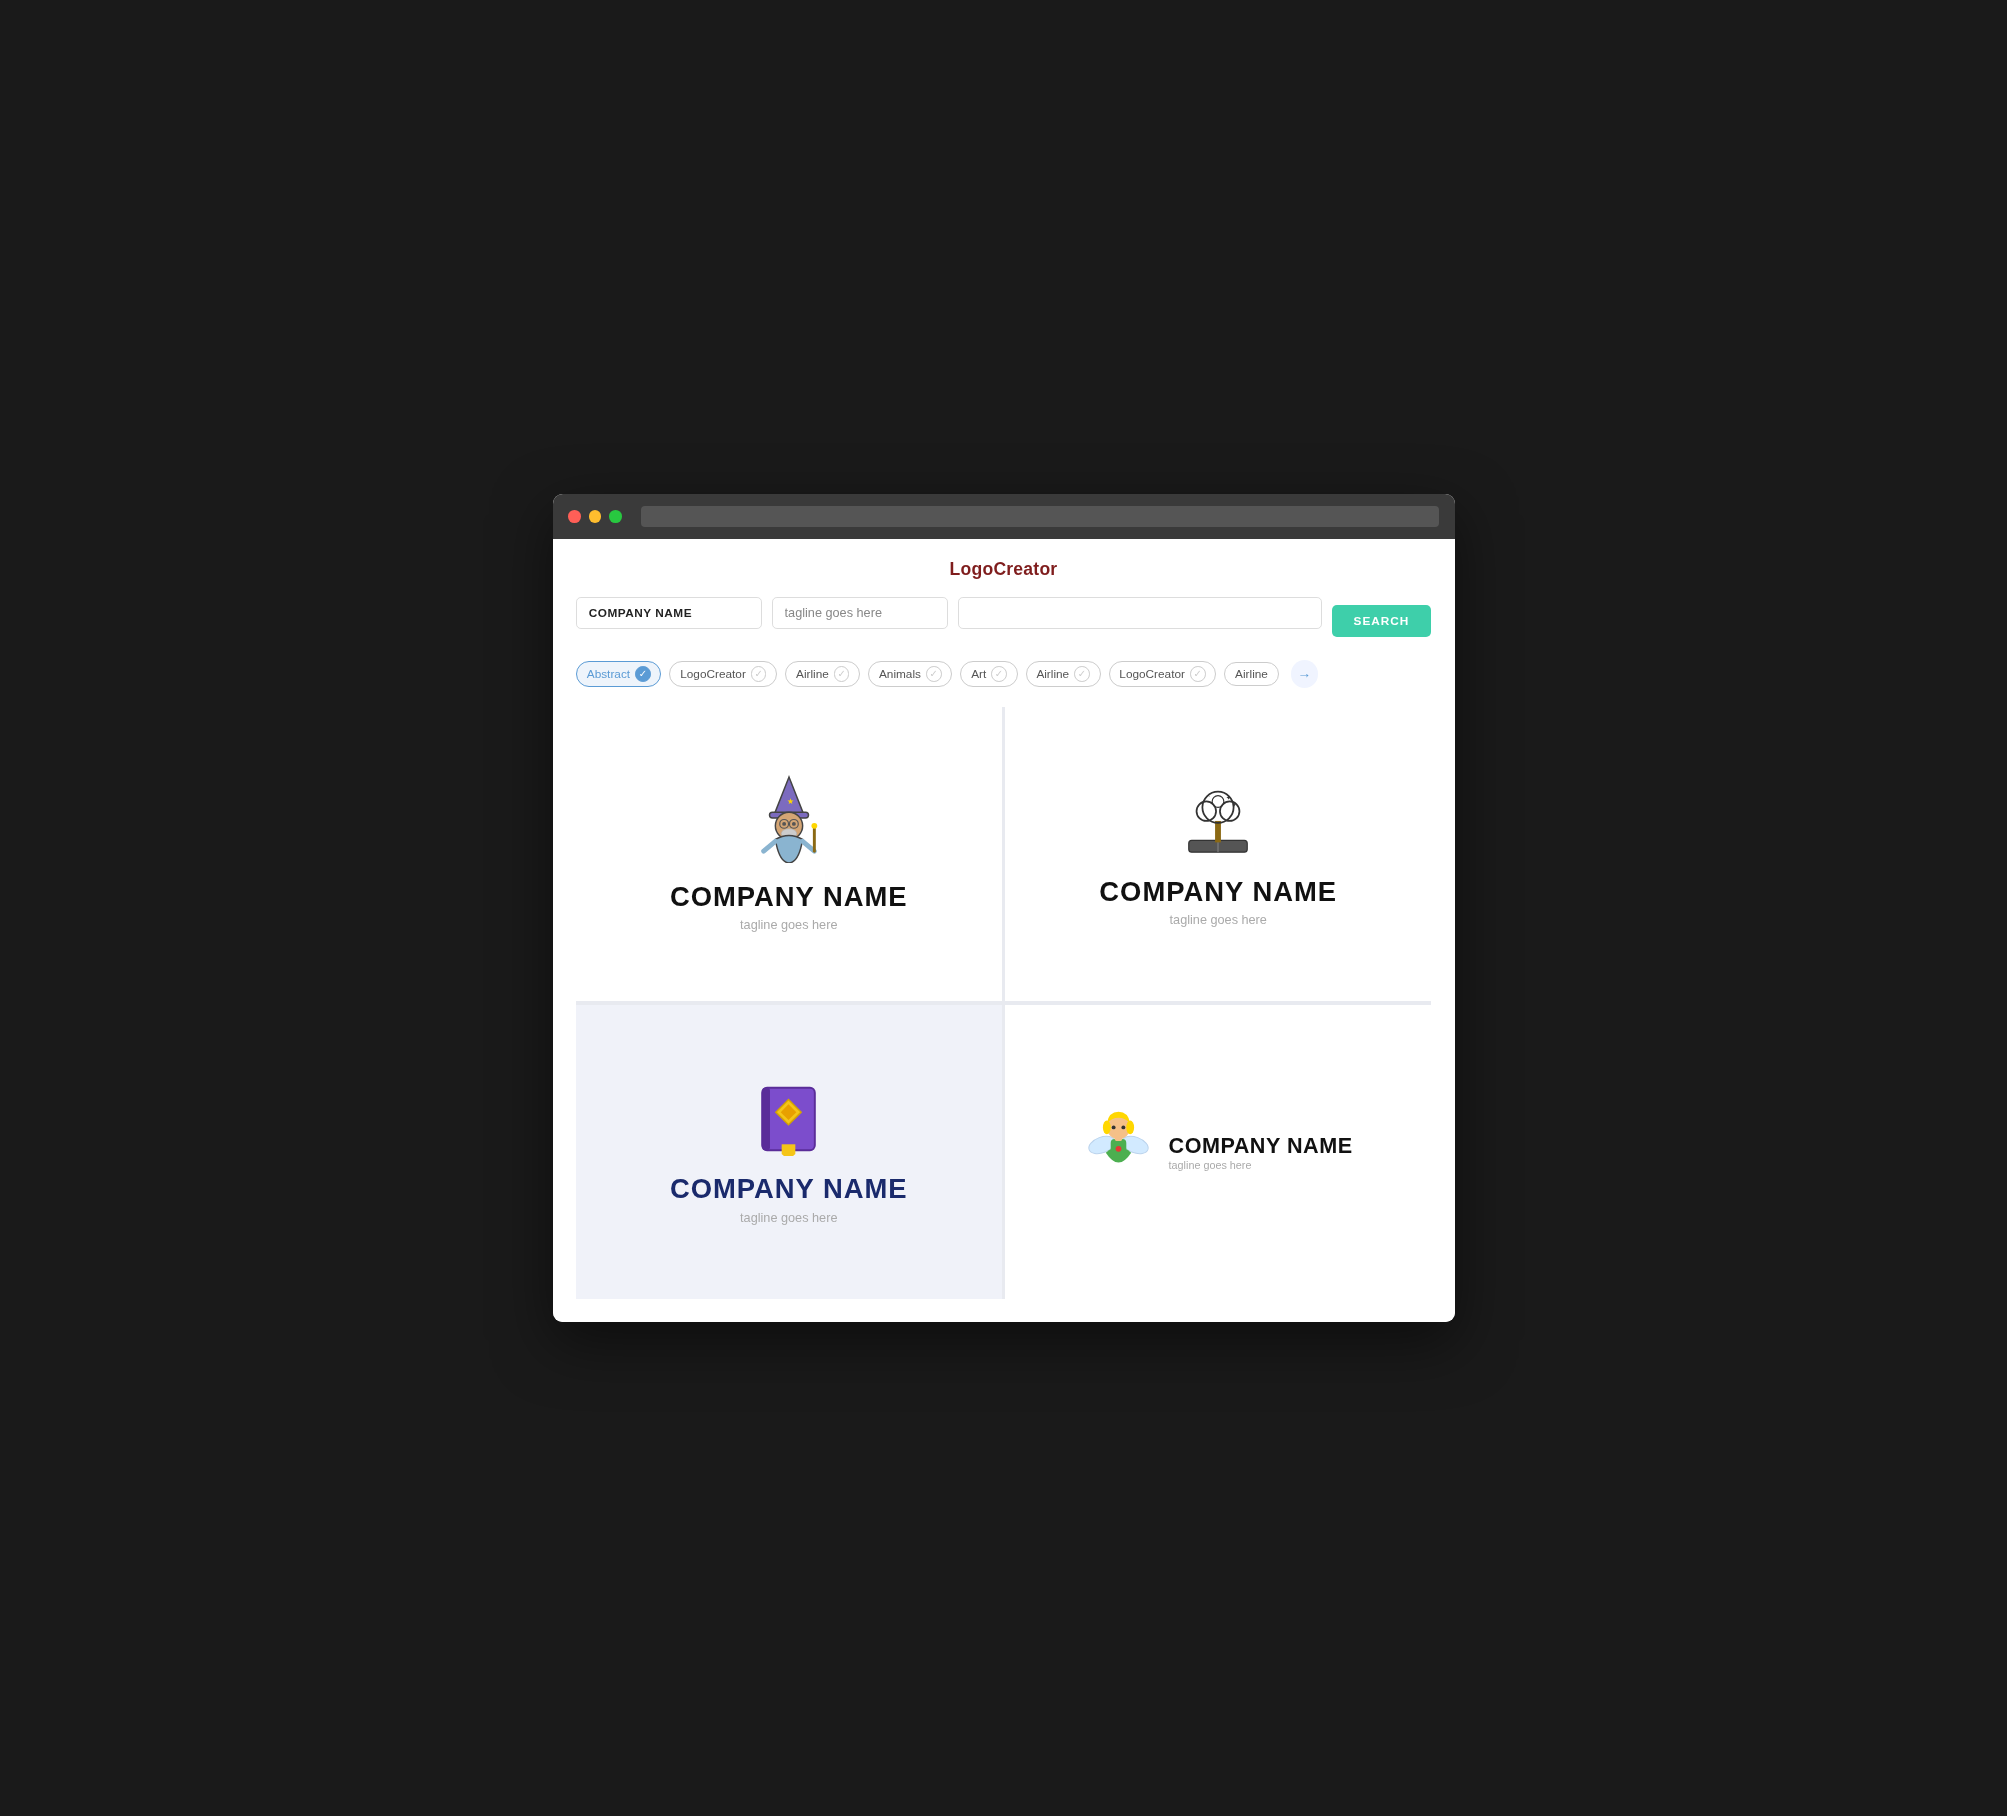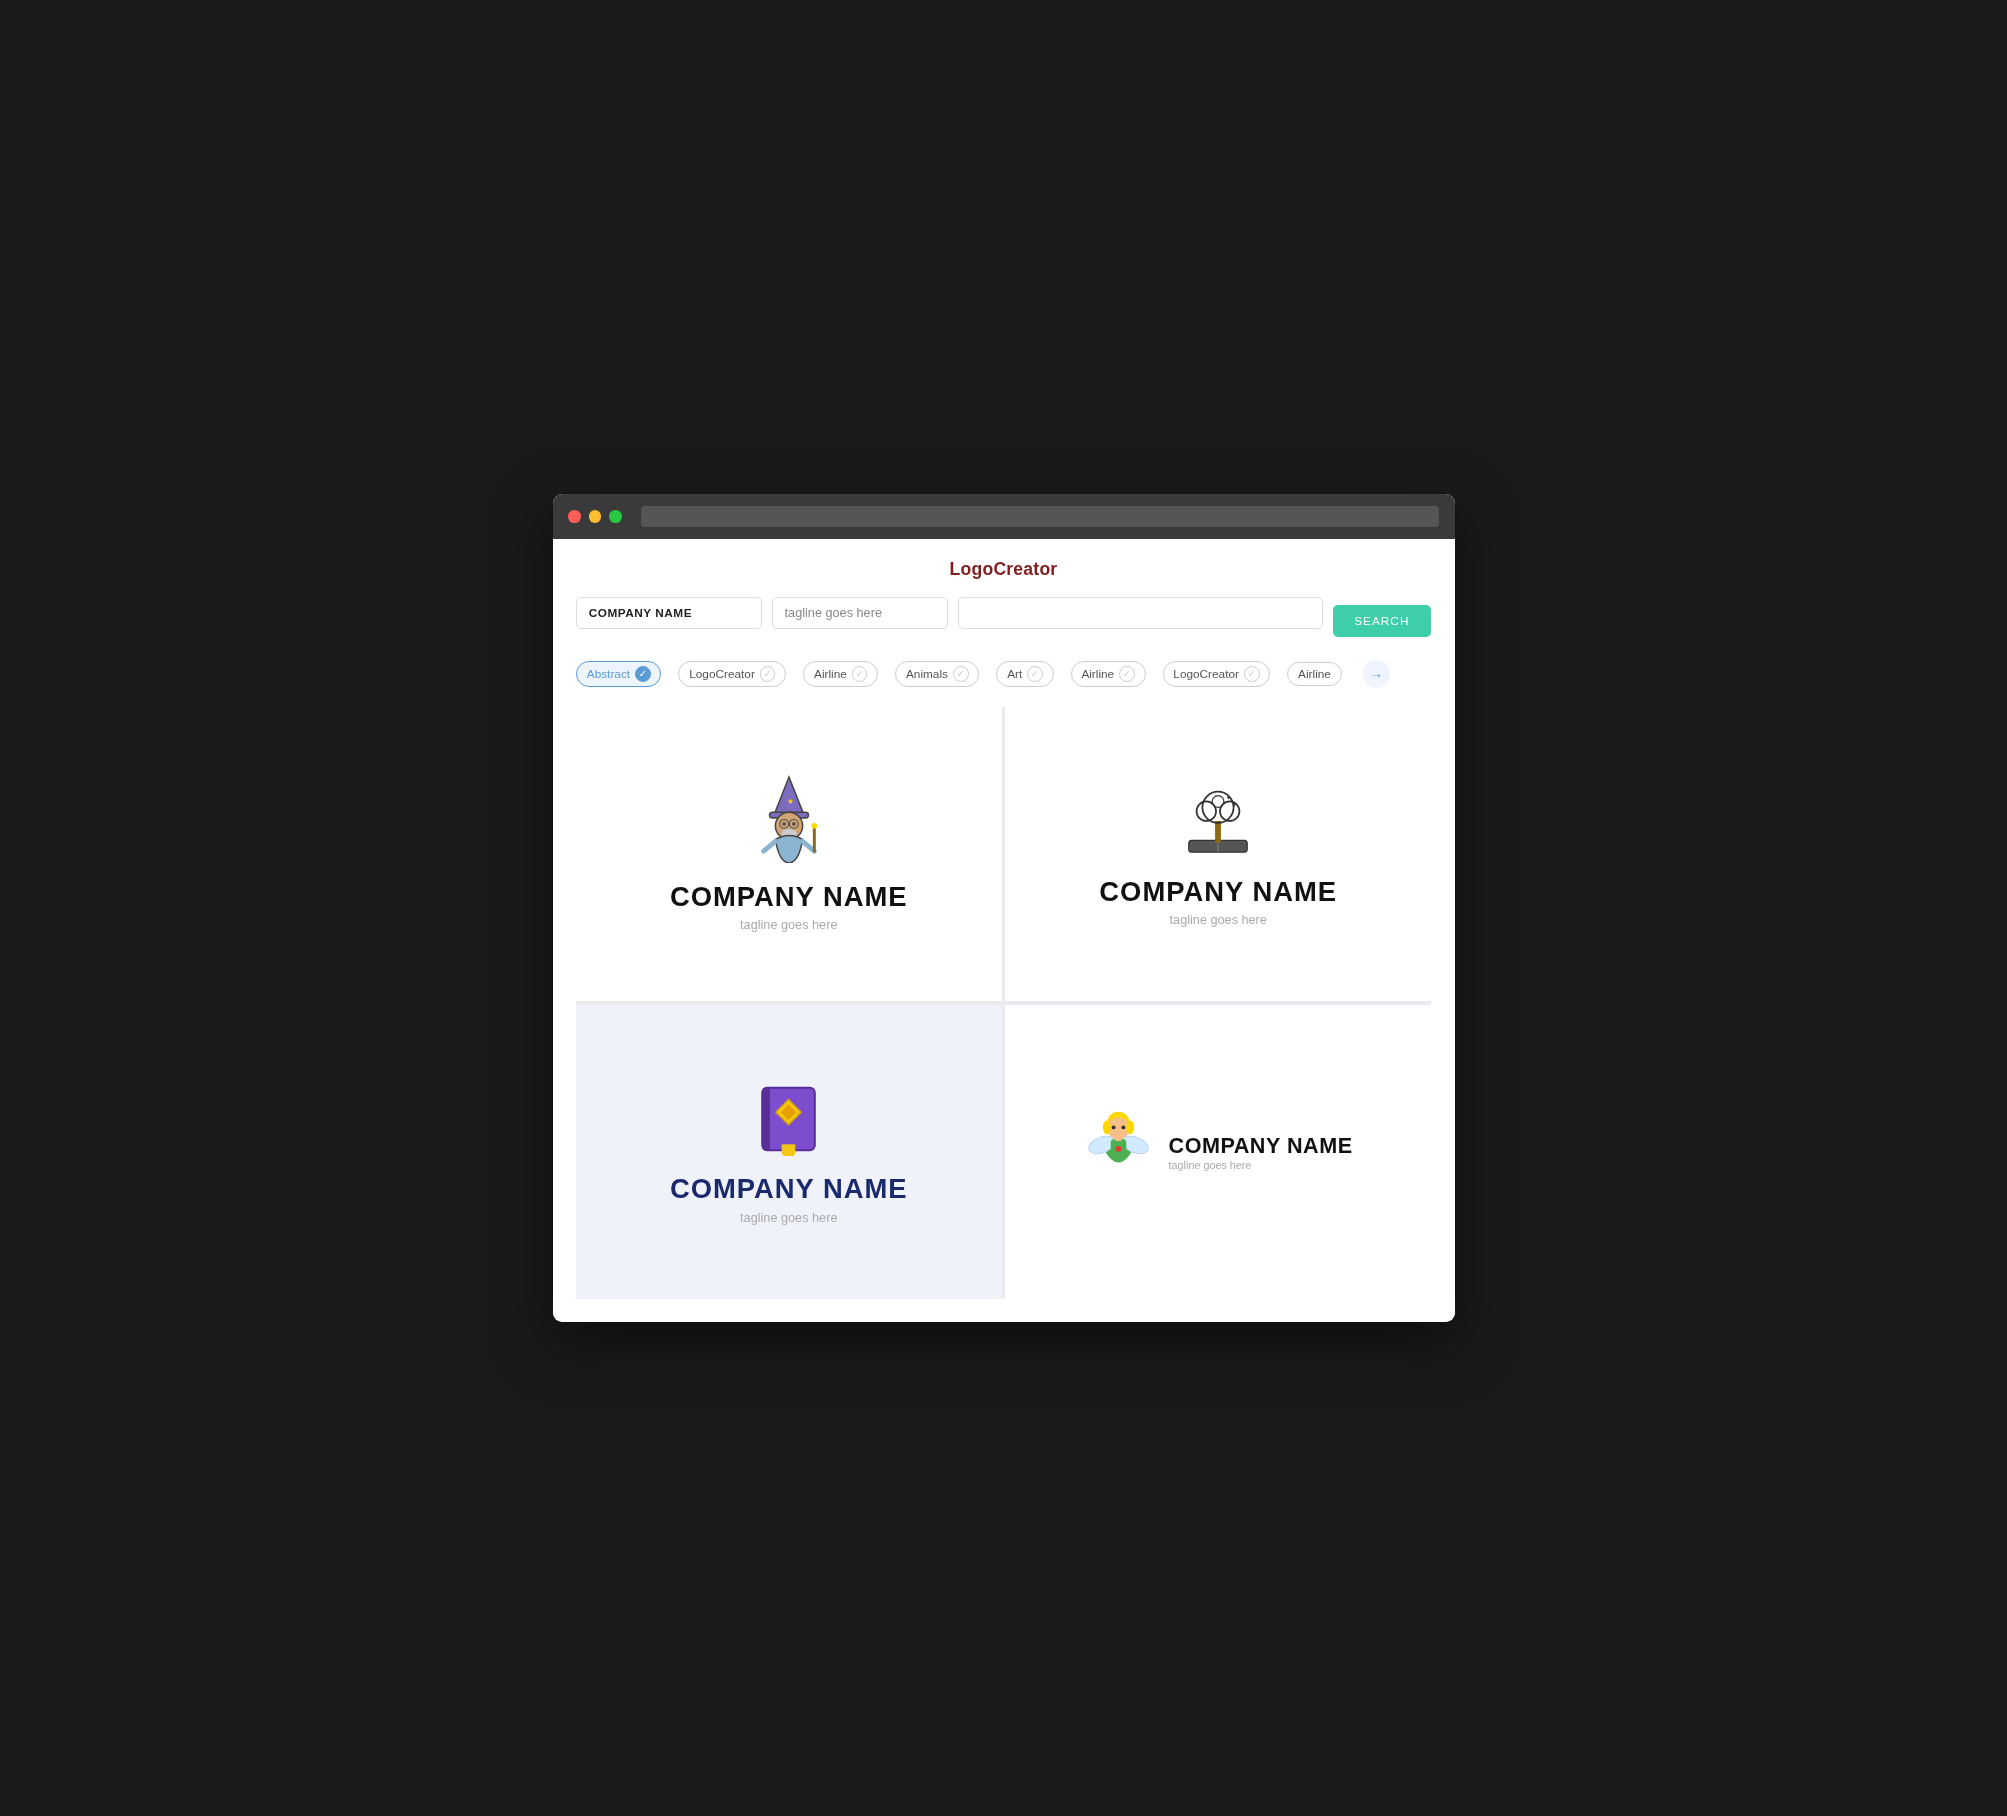--- a/index.html
+++ b/index.html
@@ -95,29 +95,29 @@
       color: #ccc !important;
     }
 
     .search-button {
       background: #3ecfaa;
       color: #fff;
       border: none;
       border-radius: 4.9px;
       padding: 8.8px 21.6px;
       font-size: 11.8px;
-      font-weight: 400;
+      font-weight: 700;
       letter-spacing: 1px;
       cursor: pointer;
     }
 
     .filters {
       display: flex;
       align-items: center;
-      gap: 17px;
+      gap: 8px;
       margin-bottom: 19px;
       overflow: hidden;
     }
 
     .filter-chip {
       display: flex;
       align-items: center;
       gap: 4.9px;
       border: 1.5px solid #ccc;
       border-radius: 19.6px;

